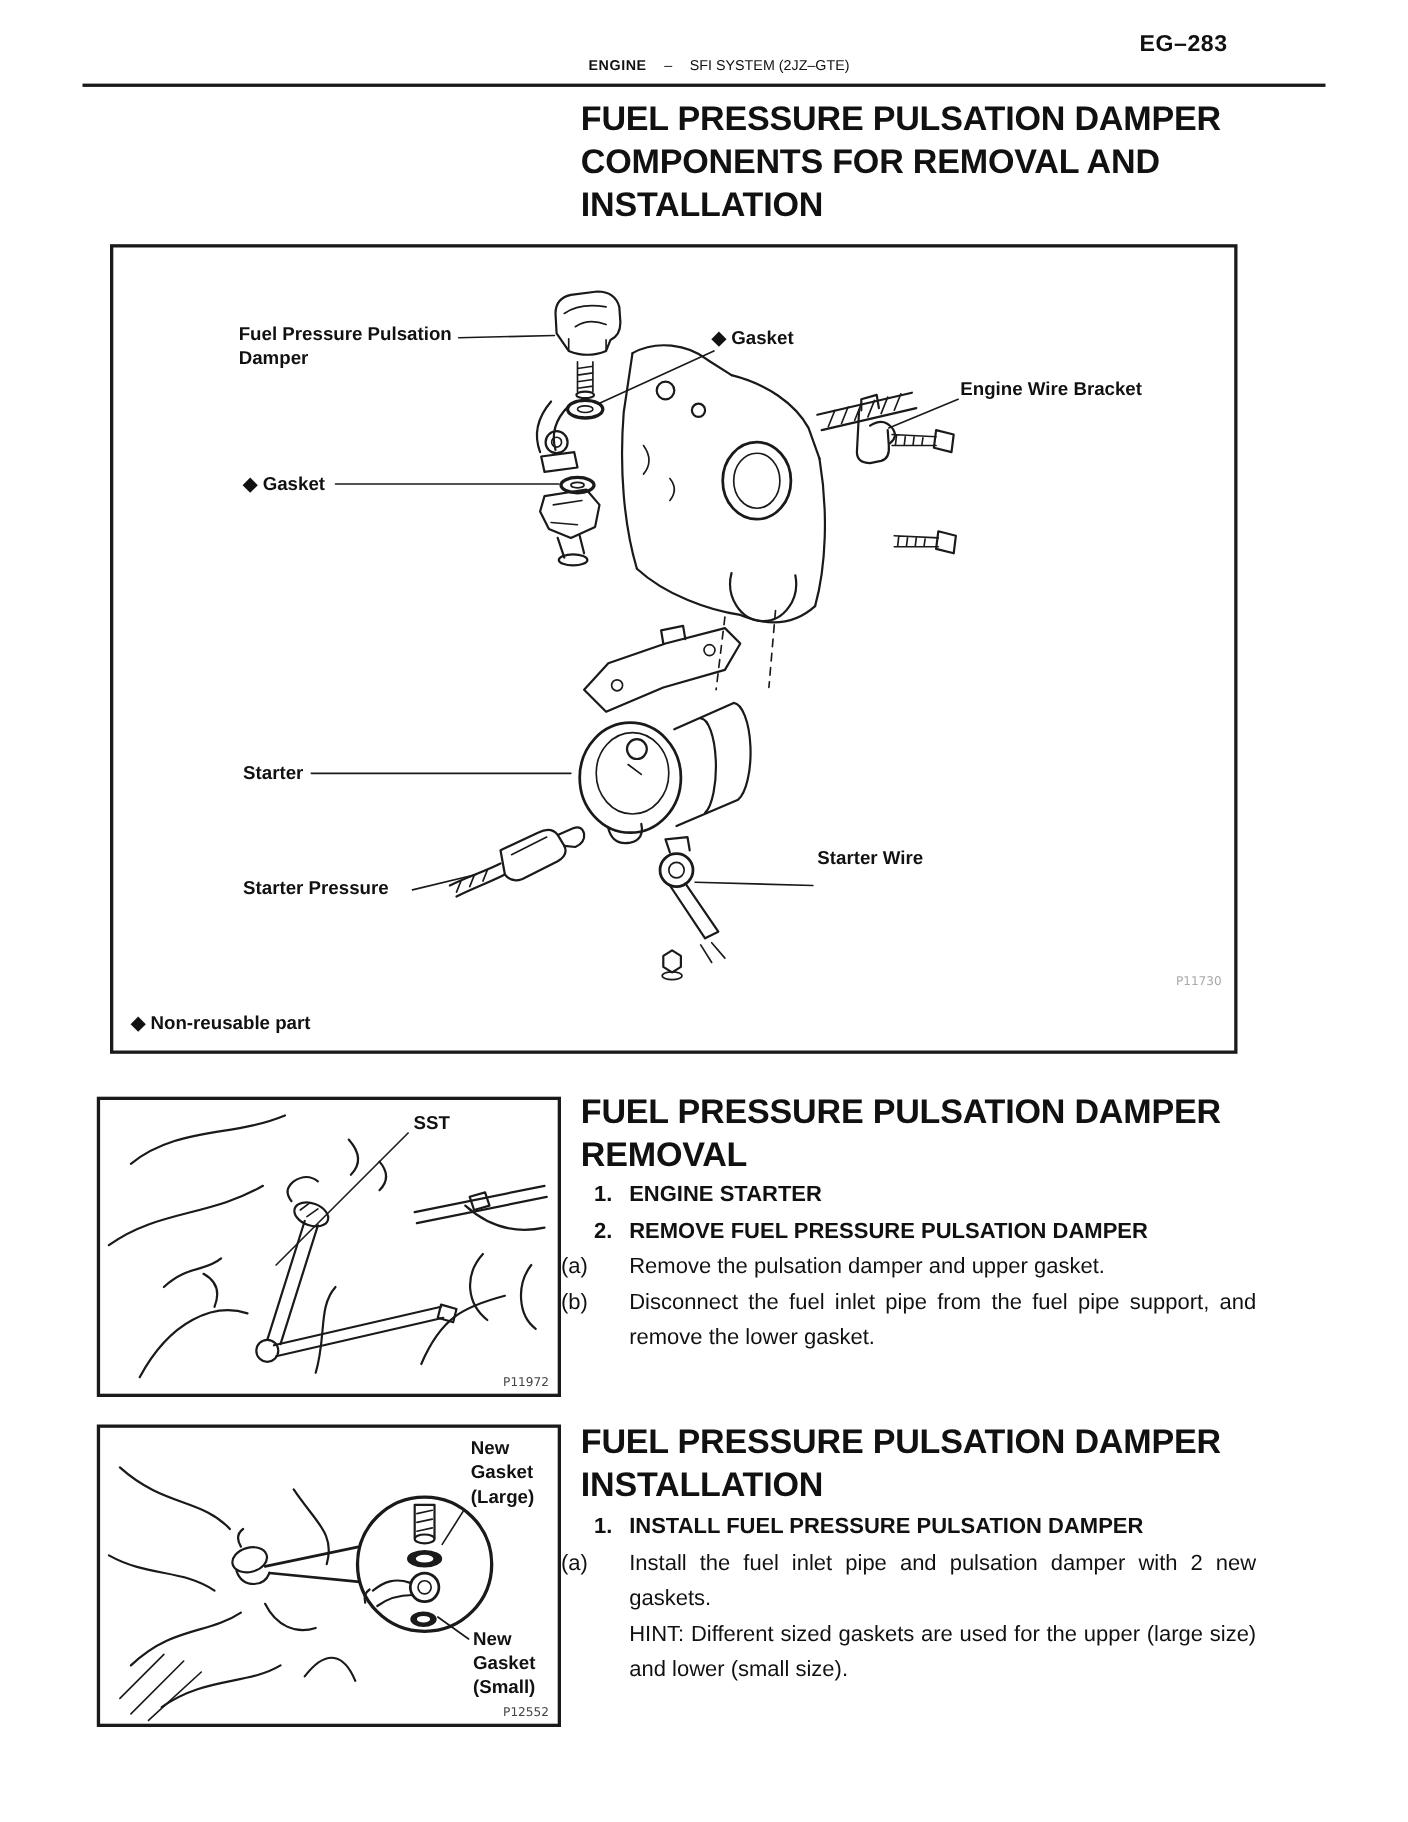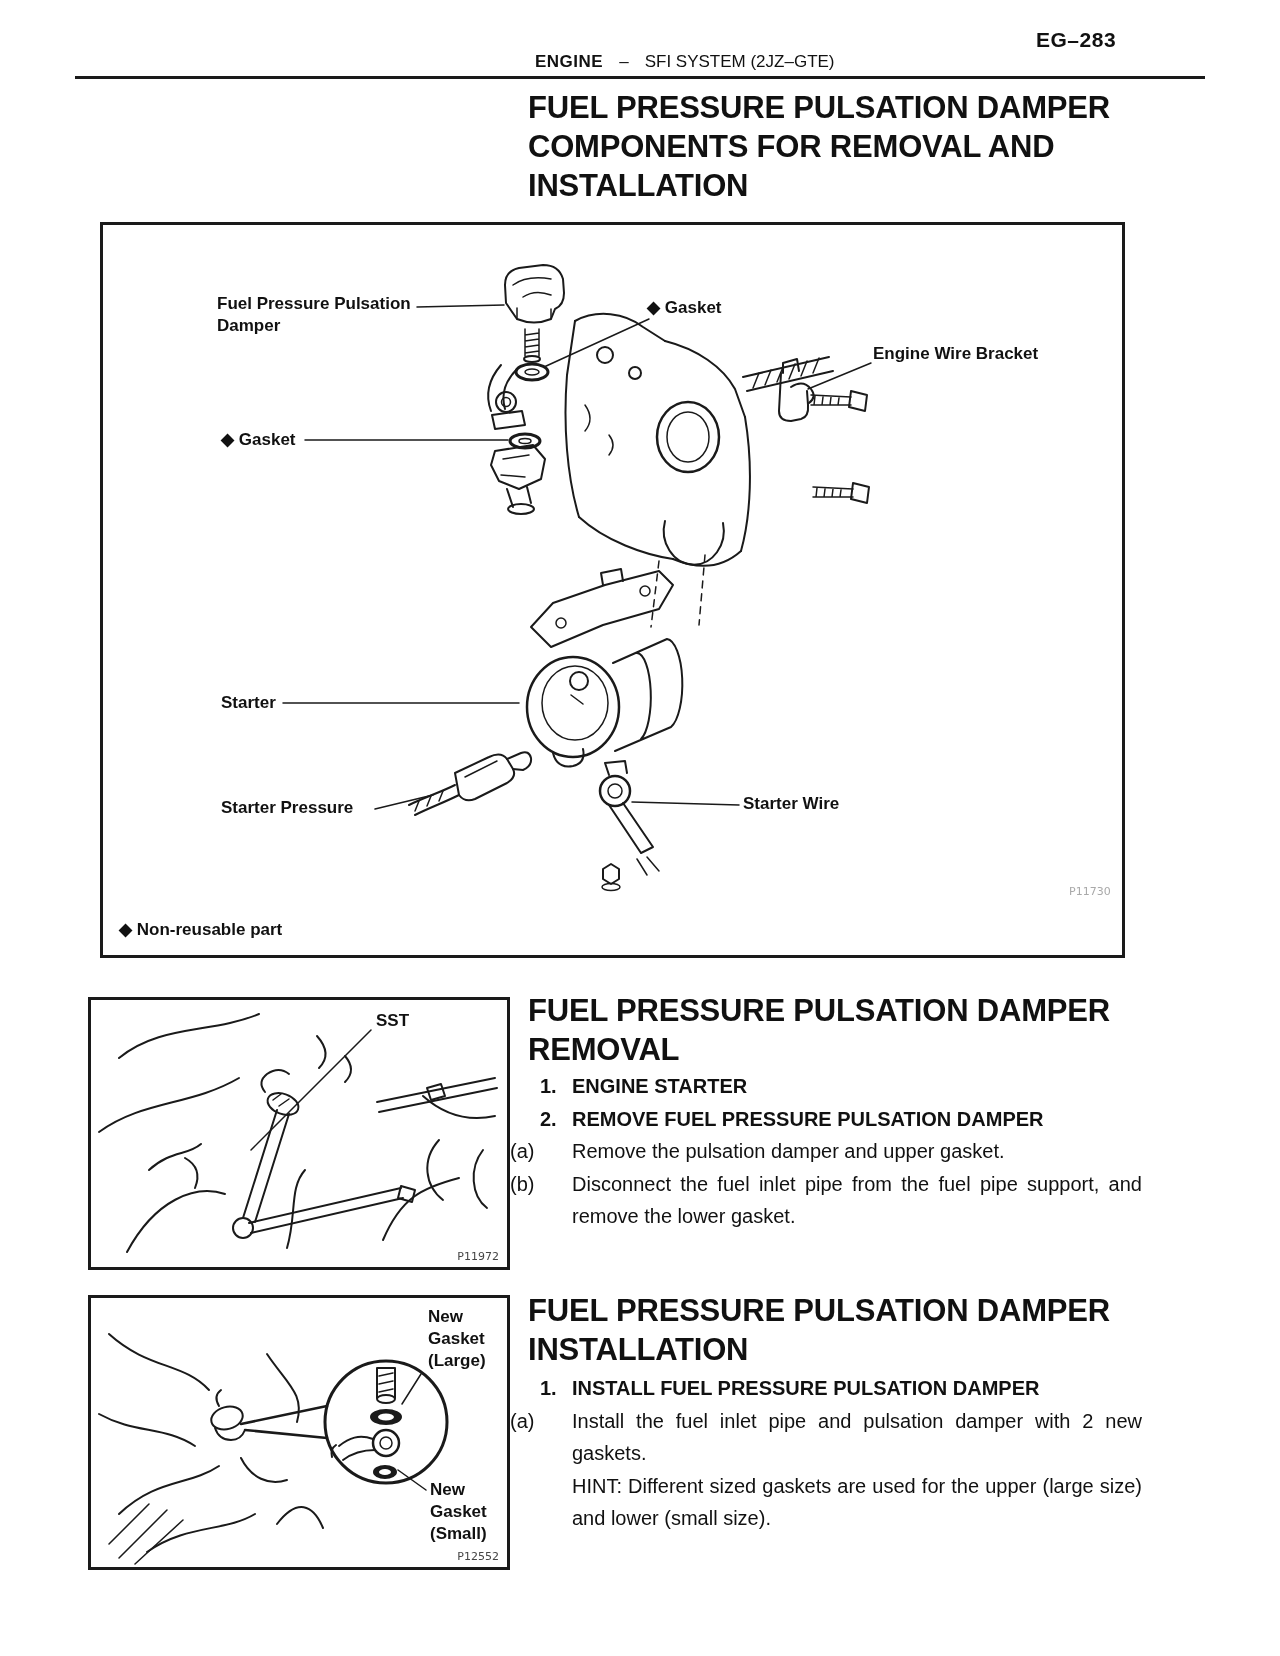--- a/index.html
+++ b/index.html
@@ -1,19 +1,19 @@
 <!DOCTYPE html>
 <html><head>
 <meta charset="utf-8">
 <style>
   html,body{margin:0;padding:0;background:#9a9a9a;}
   .page{position:relative;width:1280px;height:1656px;margin:0 auto;background:#fff;
         font-family:"Liberation Sans",sans-serif;color:#111;overflow:hidden;}
   .hdr-rule{position:absolute;left:75px;top:76px;width:1130px;height:3px;background:#1a1a1a;}
-  .hdr{position:absolute;left:535px;top:52px;font-size:17px;display:flex;align-items:center;white-space:nowrap;}
+  .hdr{position:absolute;left:535px;top:52px;font-size:13px;display:flex;align-items:center;white-space:nowrap;}
   .hdr .sec{font-weight:700;letter-spacing:.5px;}
   .hdr .dash{margin:0 16px;}
   .pageno{position:absolute;left:1036px;top:28px;font-size:21px;font-weight:700;letter-spacing:.5px;}
   .h1{position:absolute;font-size:31px;font-weight:700;line-height:39px;white-space:pre-line;letter-spacing:-0.2px;}
   .fig{position:absolute;border:3px solid #1a1a1a;background:#fff;}
   .fig svg{position:absolute;left:0;top:0;}
   .fig-label{position:absolute;font-size:17px;font-weight:700;line-height:22px;white-space:pre-line;color:#111;}
   .fig-code{position:absolute;font-size:11px;color:#444;font-family:"DejaVu Sans","Liberation Sans",sans-serif;}
   .fig-code.faint{color:#a9a9a9;}
   .steps{position:absolute;font-size:20px;line-height:32.5px;width:634px;}
@@ -119,21 +119,21 @@
 
       <path d="M314,82 L401,80 M546,94 L441,142 M768,138 L705,164 M202,215 L405,215 M180,478 L416,478 M272,584 L330,570 M636,580 L529,577" stroke-width="1.5"></path>
     </svg>
     <div class="fig-label" style="left:114px;top:68px;">Fuel Pressure Pulsation
 Damper</div>
     <div class="fig-label" style="left:544px;top:72px;">◆ Gasket</div>
     <div class="fig-label" style="left:770px;top:118px;">Engine Wire Bracket</div>
     <div class="fig-label" style="left:118px;top:204px;">◆ Gasket</div>
     <div class="fig-label" style="left:118px;top:467px;">Starter</div>
     <div class="fig-label" style="left:118px;top:572px;">Starter Pressure</div>
-    <div class="fig-label" style="left:640px;top:568px;">Starter Wire</div>
+    <div class="fig-label" style="left:640px;top:544px;">Starter Wire</div>
     <div class="fig-label" style="left:16px;top:694px;text-align:center;">◆ Non-reusable part</div>
     <div class="fig-code faint" style="left:966px;top:660px;">P11730</div>
   </div>
 
   <div class="h1" style="left:528px;top:991px;">FUEL PRESSURE PULSATION DAMPER
 REMOVAL</div>
 
   <div class="steps" style="left:510px;top:1070px;">
     <div class="step num b">
       <span class="m">1.</span>

